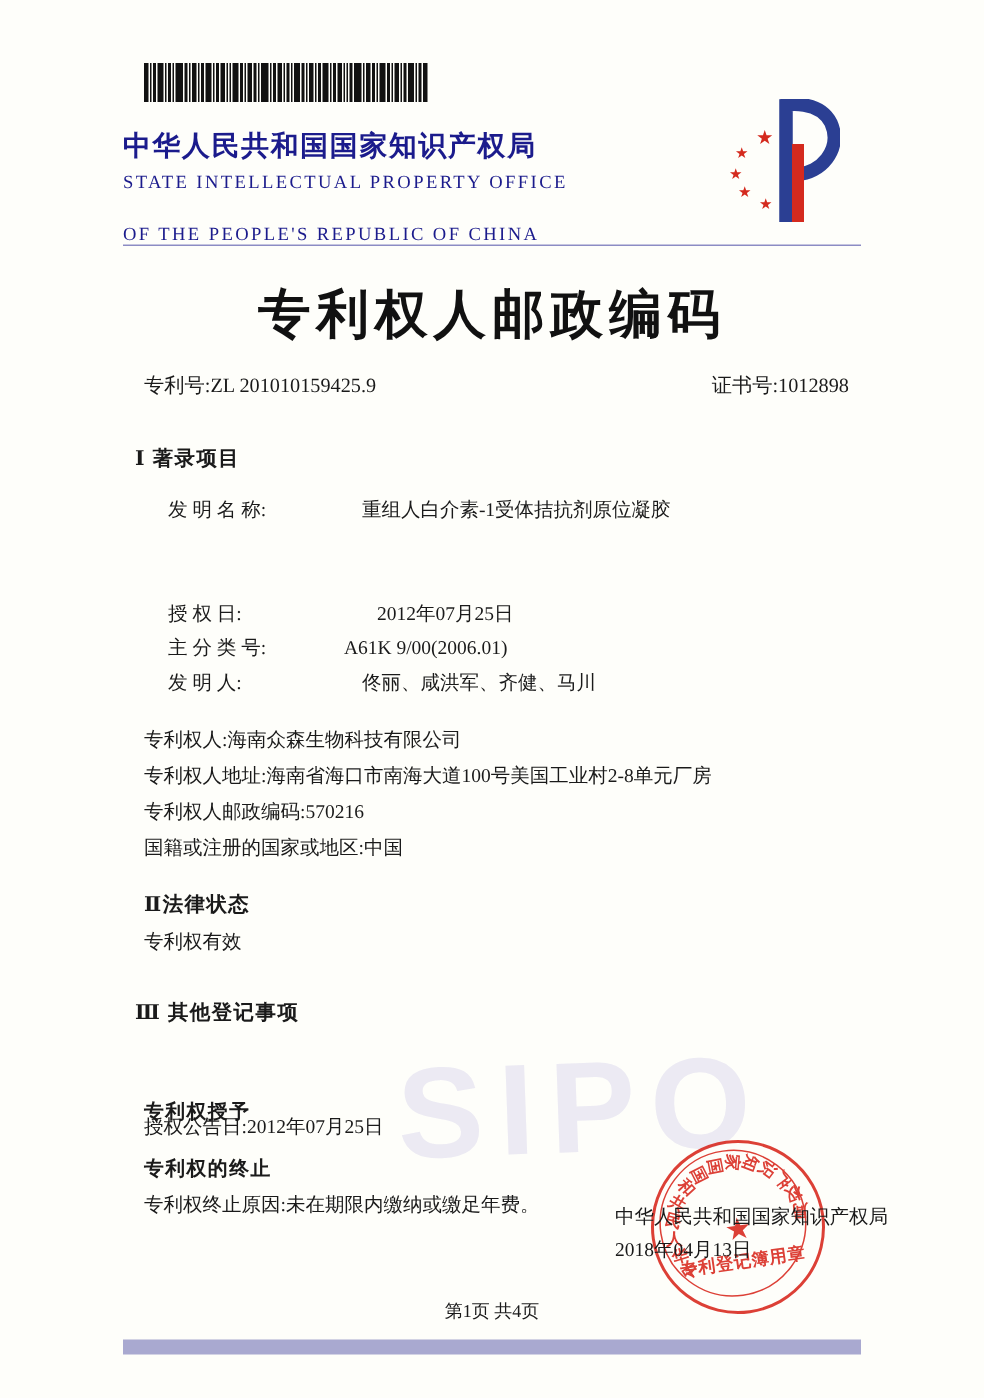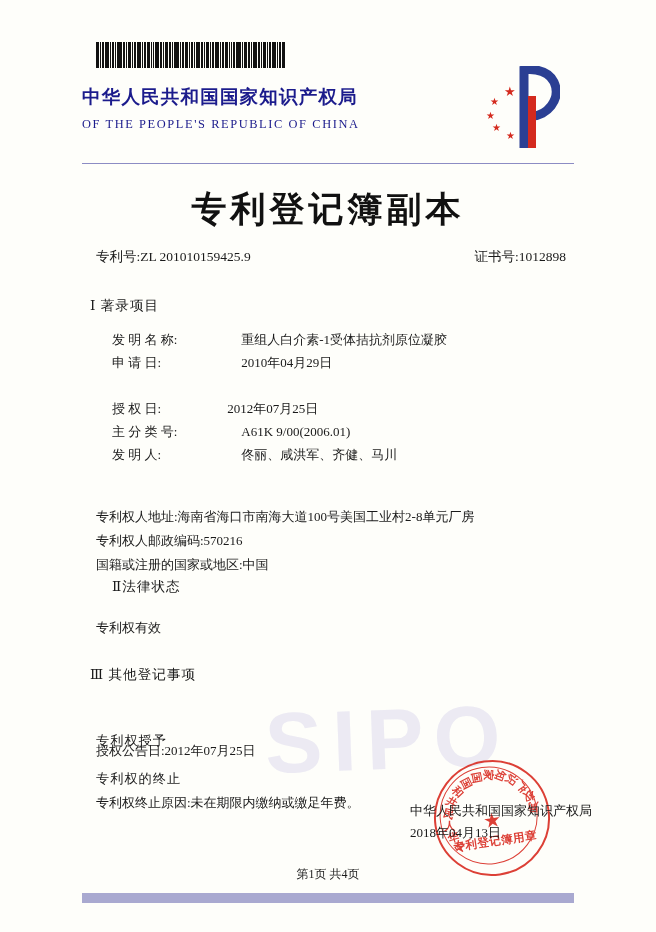--- a/index.html
+++ b/index.html
@@ -69,21 +69,21 @@
     font-weight: 700;
     font-family: "DejaVu Serif", "Liberation Serif", serif;
   }
   .hdr .en1, .hdr .en2 {
     font-size: 12.4px;
     letter-spacing: 1.6px;
     color: #1b1b8c;
     margin-top: 5px;
     font-family: "Liberation Serif", serif;
   }
-  .hdr .en2 { margin-top: 8px; }
+  .hdr .en2 { margin-top: 20px; }
 
   
   .logo {
     position: absolute;
     left: 486px;
     top: 66px;
     width: 86px;
     height: 86px;
   }
   .logo .p-shape {
@@ -136,21 +136,21 @@
     width: 470px;
     font-size: 13.5px;
   }
   .numrow .left { position: absolute; left: 0; top: 0; }
   .numrow .right { position: absolute; right: 0; top: 0; text-align: right; }
 
   
   .sec-head {
     position: absolute;
     font-size: 13.6px;
-    font-weight: 400;
+    font-weight: 700;
     letter-spacing: 1px;
   }
   .line {
     position: absolute;
     font-size: 13px;
     white-space: nowrap;
   }
   .lbl {
     display: inline-block;
     width: 96px;
@@ -305,74 +305,72 @@
       <i style="width:1px"></i>
       <i style="width:2px"></i>
     <i style="width:4px"></i>
       <i style="width:1px"></i>
       <i style="width:2px"></i>
       <i style="width:3px"></i>
   </div>
 
   <div class="hdr">
     <div class="cn">中华人民共和国国家知识产权局</div>
+    <div class="en1">STATE INTELLECTUAL PROPERTY OFFICE</div>
     <div class="en2">OF THE PEOPLE'S REPUBLIC OF CHINA</div>
   </div>
 
   <div class="logo">
     <svg class="p-shape" viewBox="0 0 44 84">
       <path d="M8 82 L8 4 C8 4 30 0 38 16 C46 34 30 50 16 50" fill="none" stroke="#2b3f93" stroke-width="9"></path>
       <path d="M12 82 L12 30 L20 30 L20 82 Z" fill="#d42a1e"></path>
     </svg>
     <div class="stars">
       <span style="left:18px; top:0px; font-size:13px;">★</span>
       <span style="left:4px; top:12px;">★</span>
       <span style="left:0px; top:26px;">★</span>
       <span style="left:6px; top:38px;">★</span>
       <span style="left:20px; top:46px;">★</span>
     </div>
   </div>
 
   <div class="rule"></div>
 
-  <div class="title">专利登记簿副本</div>
+  <div class="title">专利权人邮政编码</div>
 
   <div class="numrow">
     <span class="left">专利号:ZL 201010159425.9</span>
     <span class="right">证书号:1012898</span>
   </div>
 
   <div class="sec-head" style="left:90px; top:297px;">Ⅰ 著录项目</div>
 
   <div class="line" style="left:112px; top:331px;">
     <span class="lbl">发 明 名 称:</span>
     <span style="margin-left:30px">重组人白介素-1受体拮抗剂原位凝胶</span>
   </div>
-  <div class="line" style="left:112px; top:354px;">
-    <span class="lbl">申 请 日:</span>
-    <span style="margin-left:30px">2010年04月29日</span>
-  </div>
   <div class="line" style="left:112px; top:400px;">
     <span class="lbl">授 权 日:</span>
-    <span style="margin-left:16px">2012年07月25日</span>
+    <span style="margin-left:40px">2012年07月25日</span>
   </div>
   <div class="line" style="left:112px; top:423px;">
     <span class="lbl">主 分 类 号:</span>
-    <span style="margin-left:30px">A61K 9/00(2006.01)</span>
+    <span style="margin-left:18px">A61K 9/00(2006.01)</span>
   </div>
   <div class="line" style="left:112px; top:446px;">
     <span class="lbl">发 明 人:</span>
     <span style="margin-left:30px">佟丽、咸洪军、齐健、马川</span>
   </div>
 
+  <div class="line" style="left:96px; top:484px;">专利权人:海南众森生物科技有限公司</div>
   <div class="line" style="left:96px; top:508px;">专利权人地址:海南省海口市南海大道100号美国工业村2-8单元厂房</div>
   <div class="line" style="left:96px; top:532px;">专利权人邮政编码:570216</div>
   <div class="line" style="left:96px; top:556px;">国籍或注册的国家或地区:中国</div>
 
-  <div class="sec-head" style="left:96px; top:578px;margin-left:16px;">Ⅱ法律状态</div>
+  <div class="sec-head" style="left:96px; top:594px;">Ⅱ法律状态</div>
   <div class="line" style="left:96px; top:619px;">专利权有效</div>
 
   <div class="sec-head" style="left:90px; top:666px;">Ⅲ 其他登记事项</div>
   <div class="sec-head" style="left:96px; top:732px; font-size:13.2px;">专利权授予</div>
   <div class="line" style="left:96px; top:742px;">授权公告日:2012年07月25日</div>
 
   <div class="sec-head" style="left:96px; top:770px; font-size:13.2px;">专利权的终止</div>
   <div class="line" style="left:96px; top:794px;">专利权终止原因:未在期限内缴纳或缴足年费。</div>
 
   <div class="seal">

